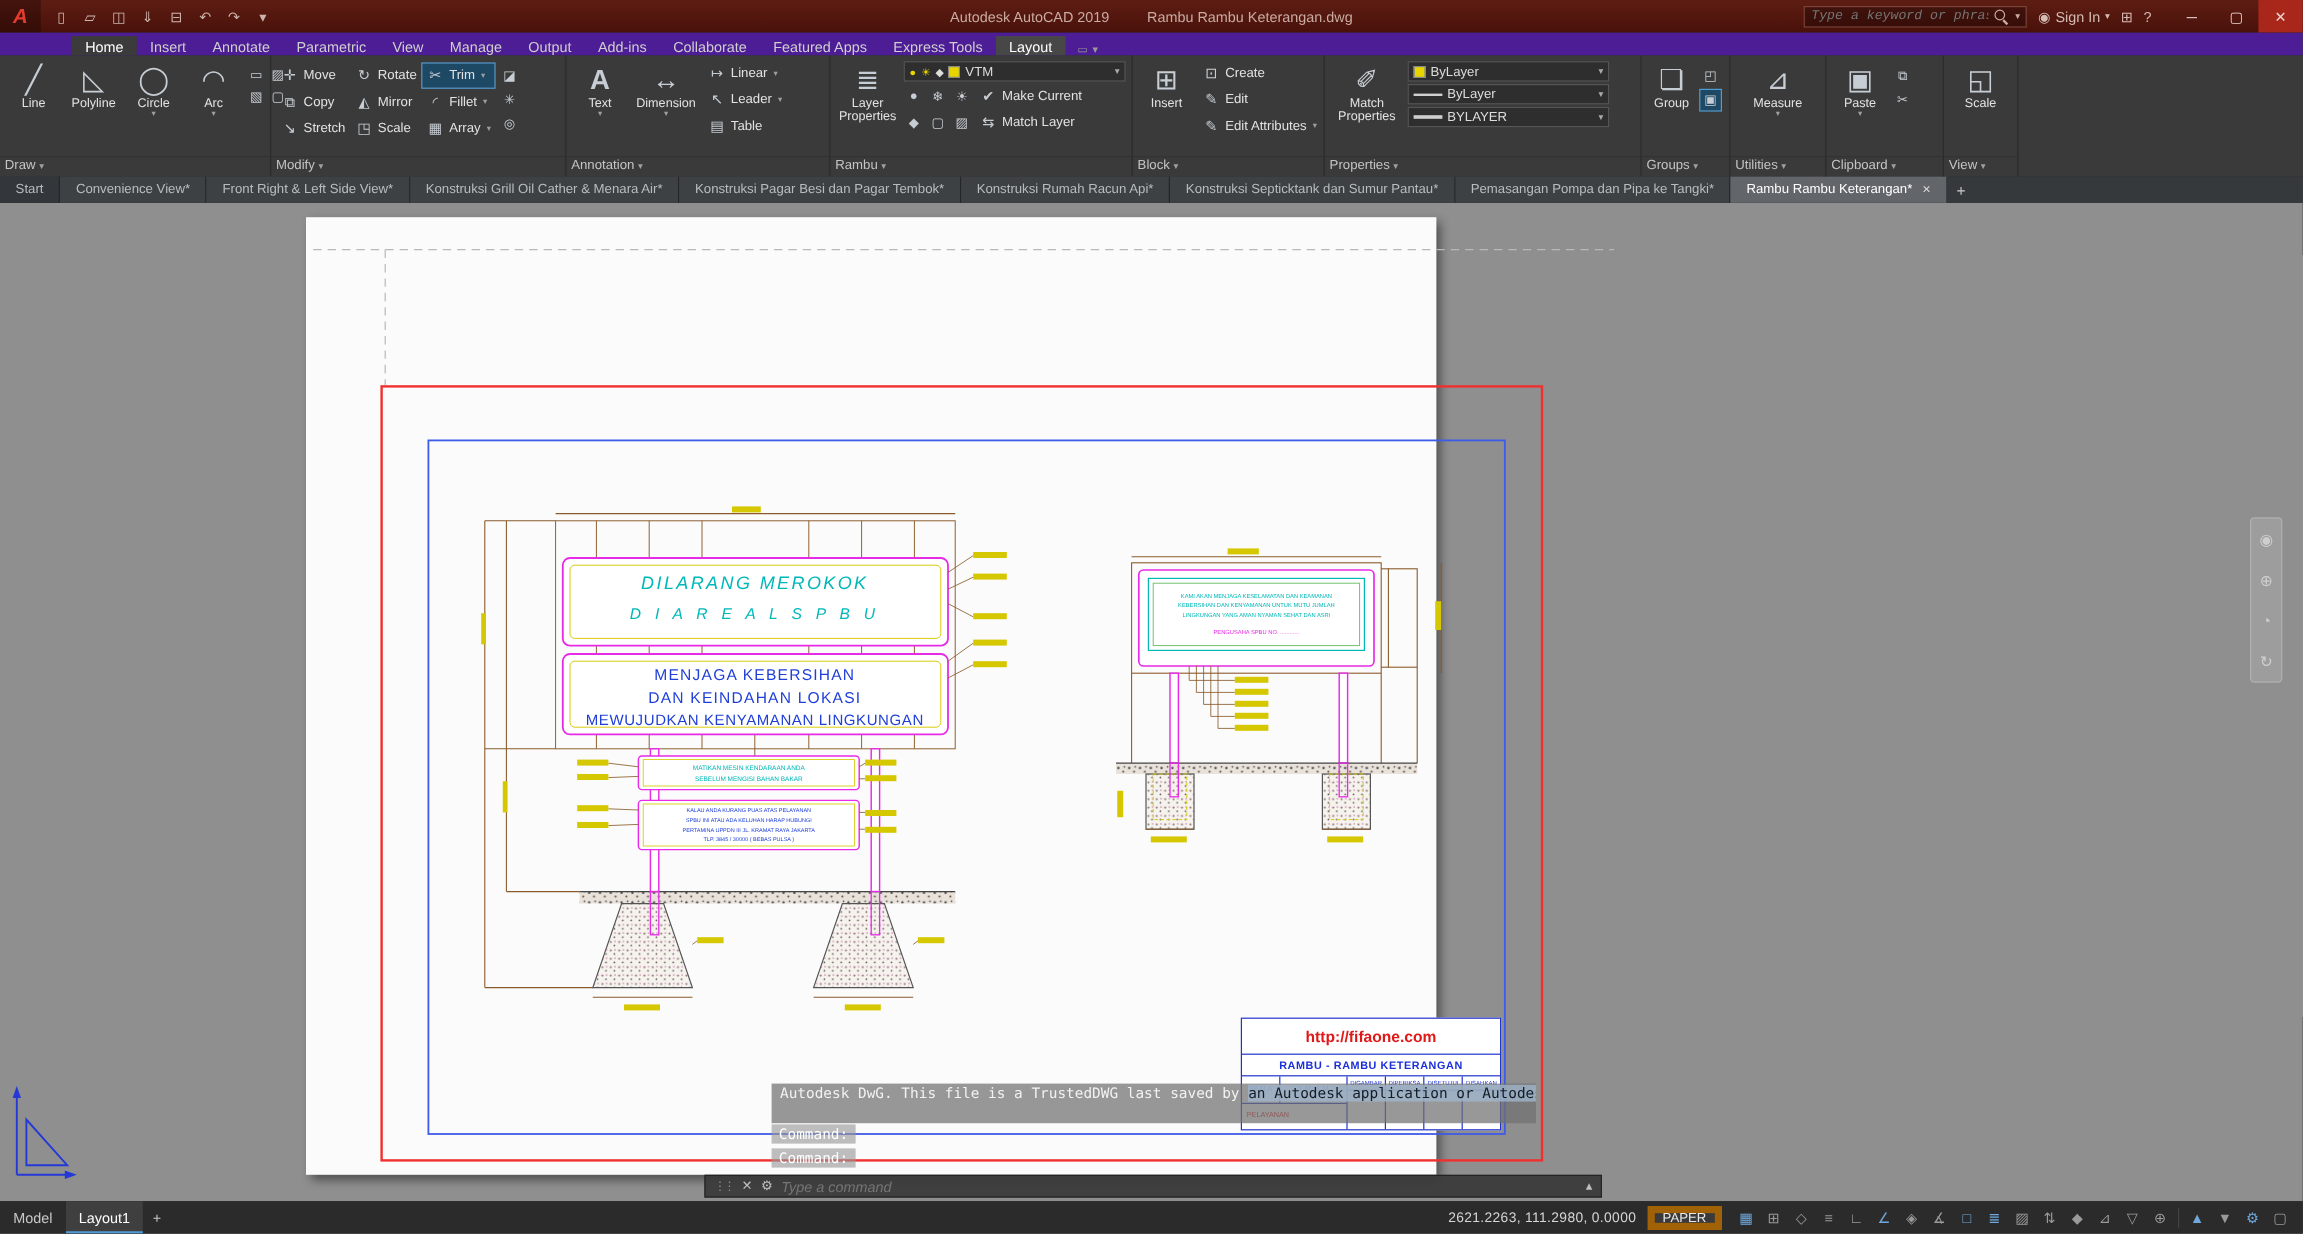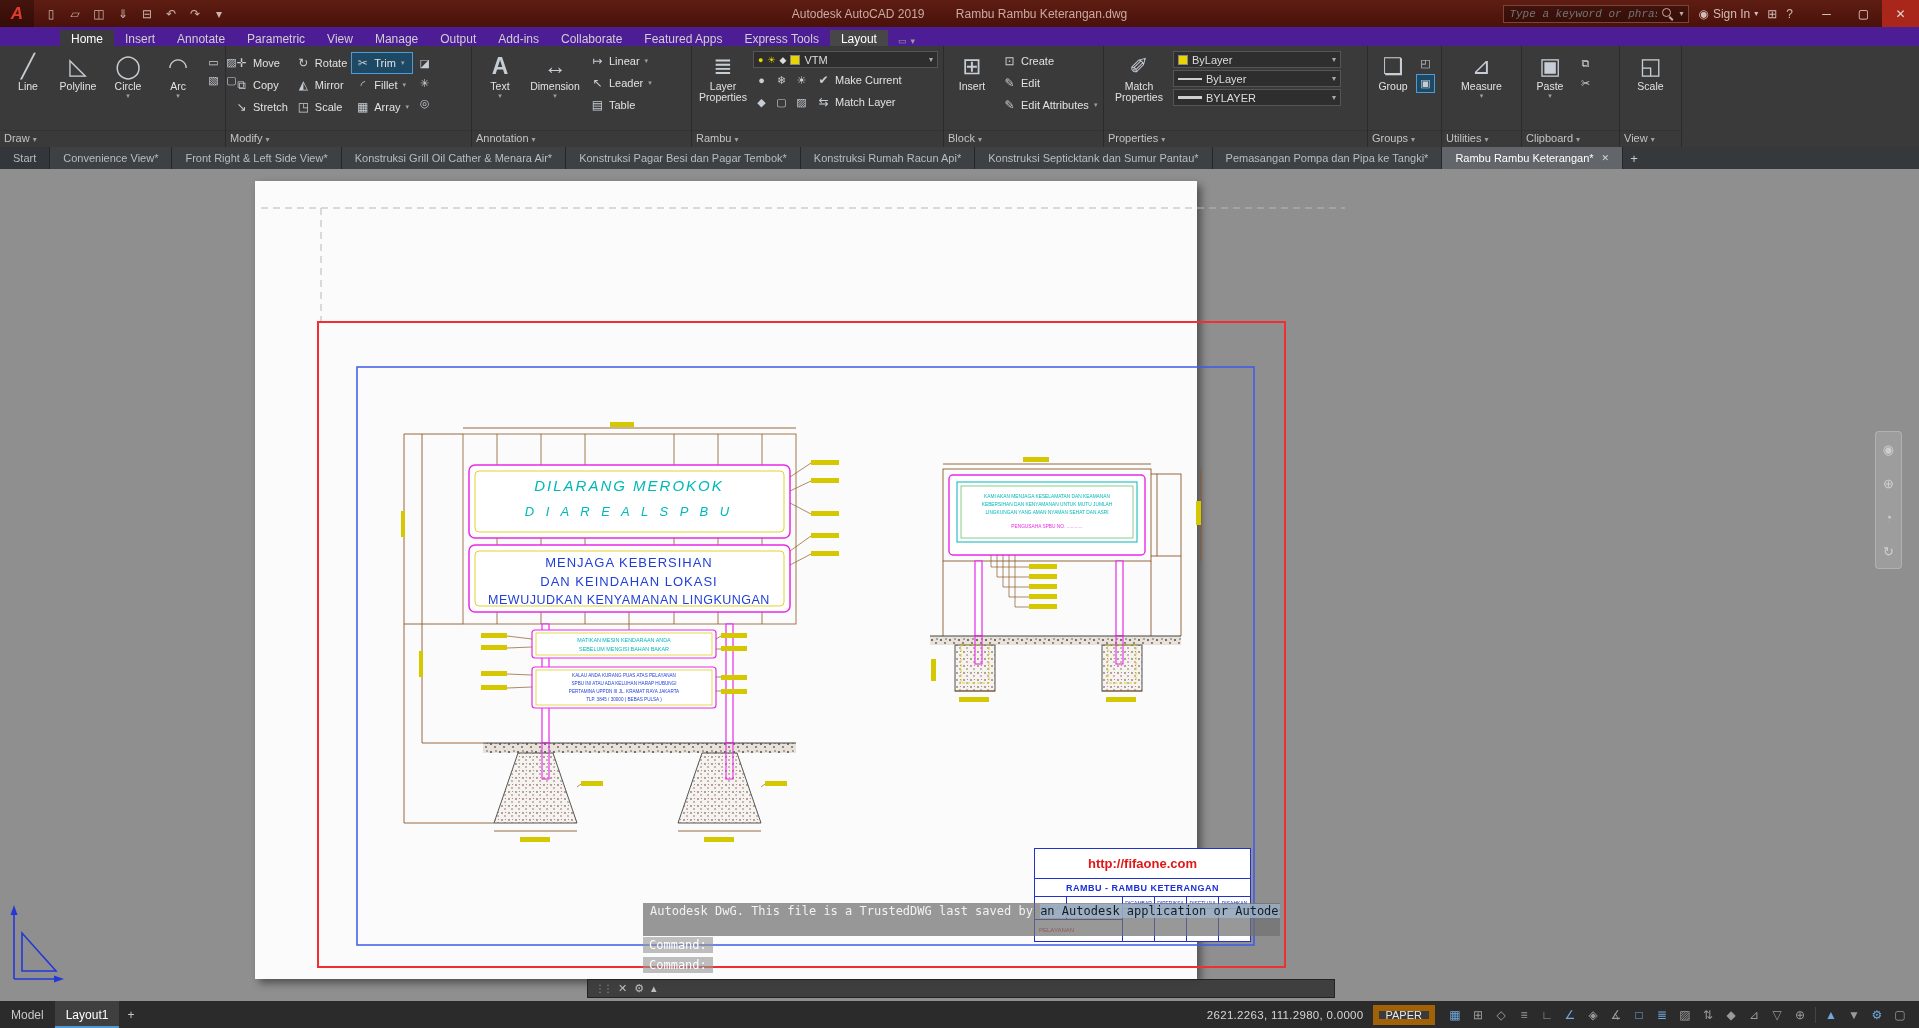--- a/index.html
+++ b/index.html
@@ -736,20 +736,21 @@
     <div class="trustbox">
       <div><span>Autodesk DwG.  This file is a TrustedDWG last saved by </span><span class="hl">an Autodesk application or Autodesk</span></div>
     </div>
     <div class="cmdchip" style="top:768px">Command:</div>
     <div class="cmdchip" style="top:788px">Command:</div>
 
     <div class="cmdbar">
       <span class="grip">⋮⋮</span>
       <span class="cic">✕</span>
       <span class="cic">⚙</span>
+      <input placeholder="Type a command" style="">
       <span class="cic">▴</span>
     </div>
   </div>
 
   <div class="statusbar">
     <div class="sb-tab">Model</div>
     <div class="sb-tab active">Layout1</div>
     <div class="sb-tab sb-plus">+</div>
     <div class="sb-coords">2621.2263, 111.2980, 0.0000</div>
     <div class="sb-paper">PAPER</div>

